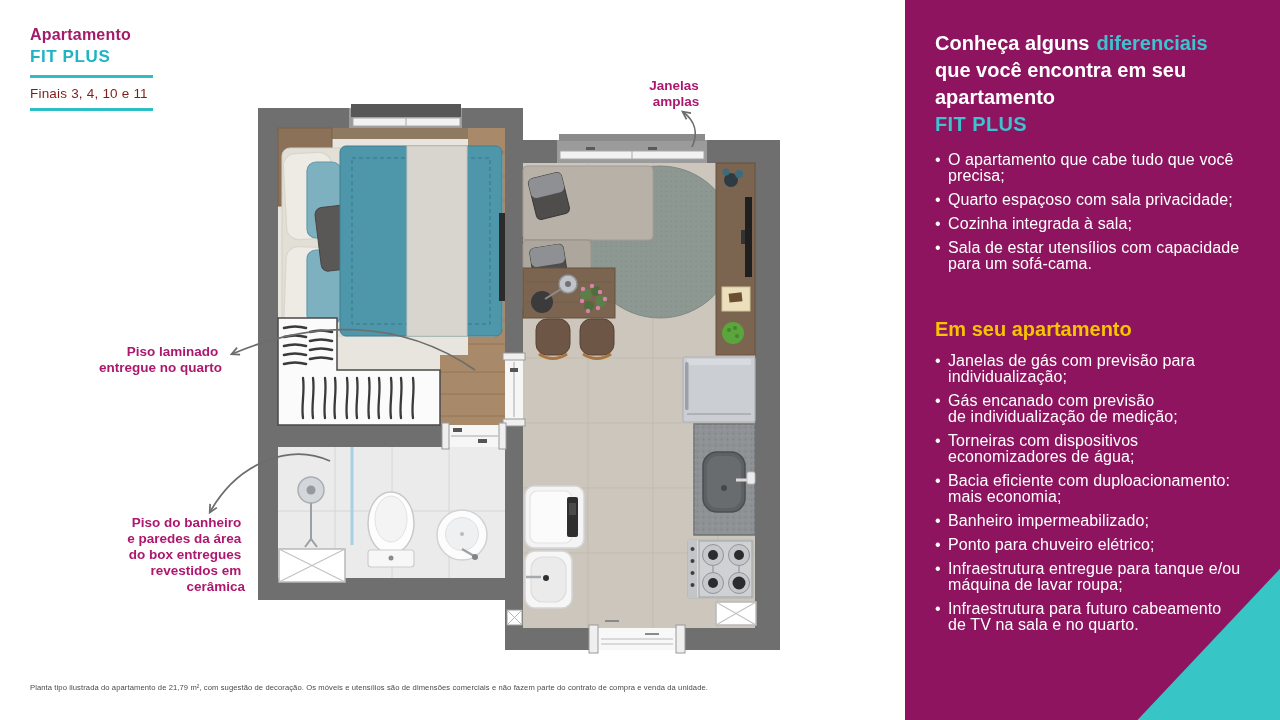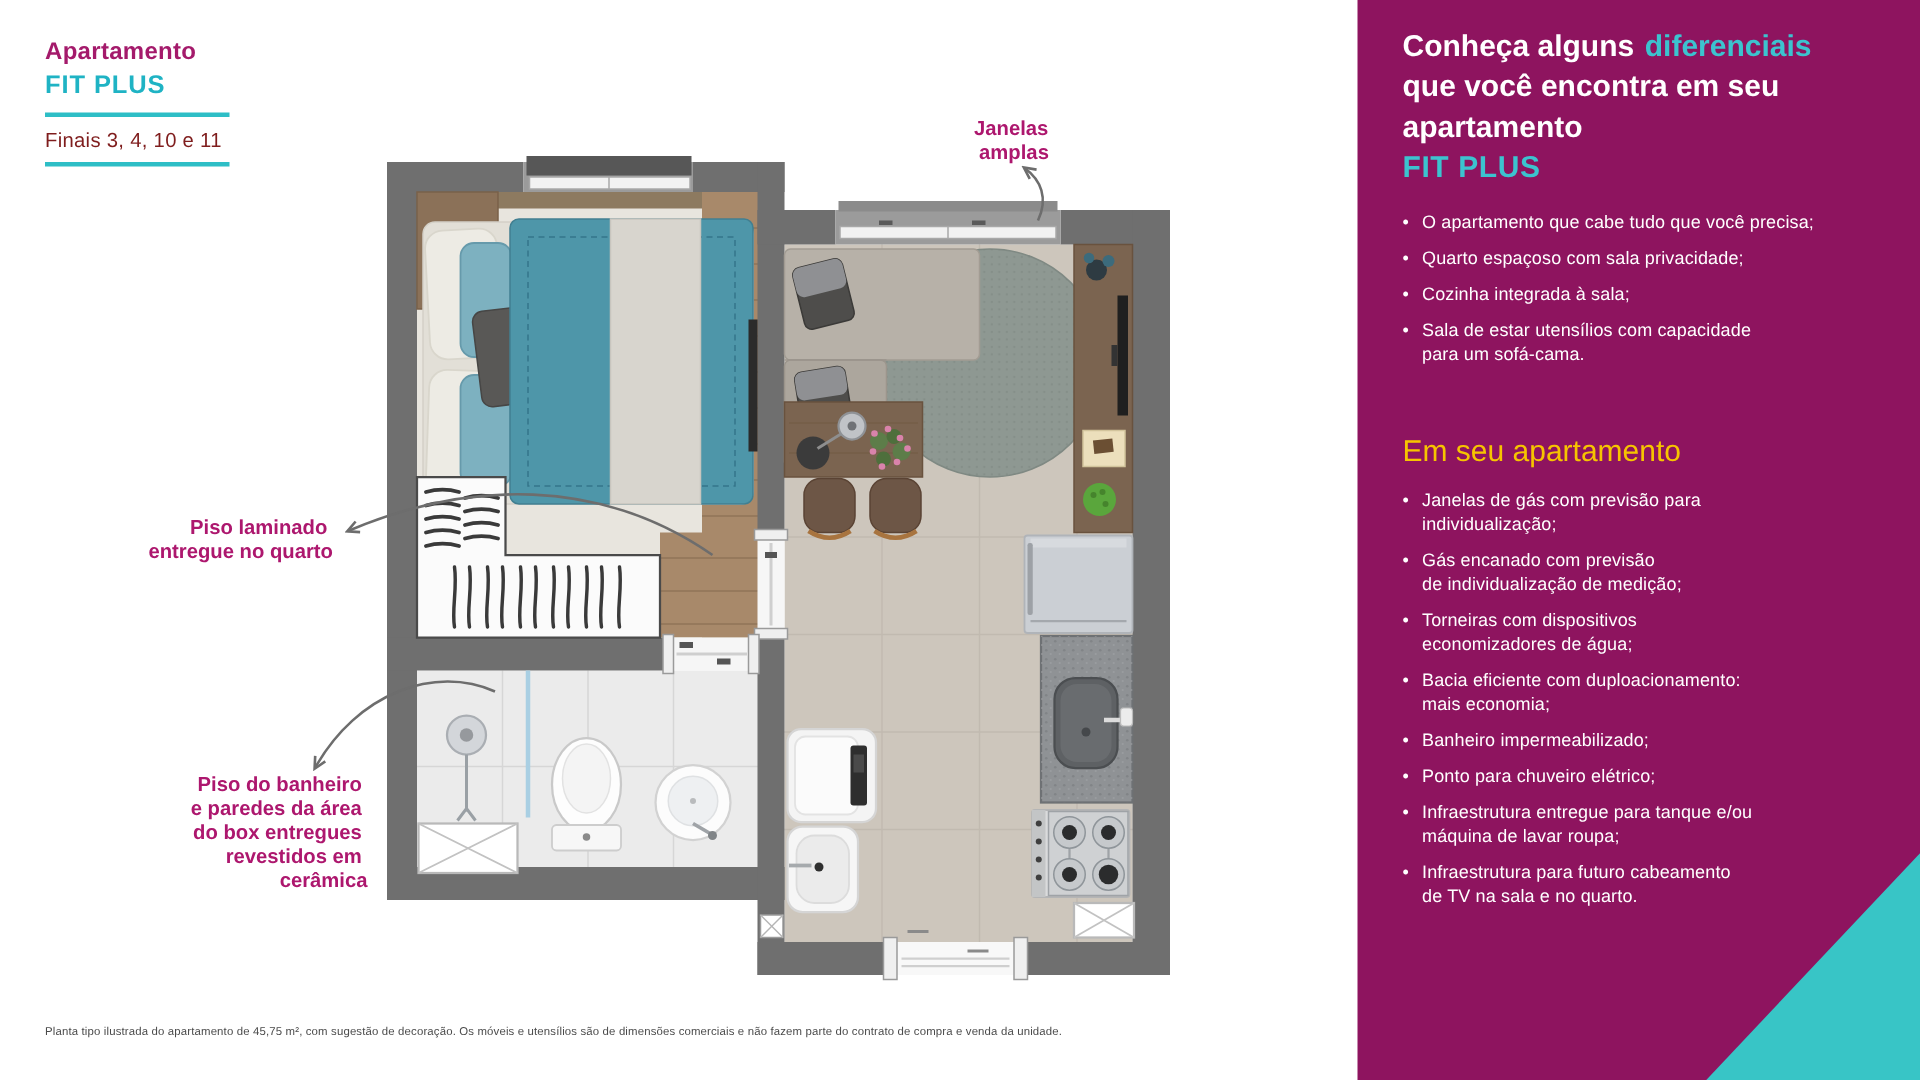--- a/index.html
+++ b/index.html
@@ -15,34 +15,34 @@
   .rule2{width:123px;height:3px;background:#2ebec6;margin-top:7px;}
 
   
   .footnote{position:absolute;left:30px;top:683px;width:860px;font-size:7.6px;color:#4a4a4a;letter-spacing:.1px;}
 
   
   .plan-svg{position:absolute;left:0;top:0;}
 
   
   .panel{position:absolute;left:905px;top:0;width:375px;height:720px;background:#8e145f;
-         box-sizing:border-box;padding:18px 16px 0 30px;color:#fff;overflow:hidden;}
+         box-sizing:border-box;padding:30px 16px 0 30px;color:#fff;overflow:hidden;}
   .corner{position:absolute;right:0;bottom:0;width:375px;height:720px;pointer-events:none;
           background:#38c5c6;clip-path:polygon(100% 79%,100% 100%,62% 100%);}
   .p-title{font-size:20px;line-height:27px;font-weight:700;position:relative;z-index:1;}
   .p-title .w1{margin-right:7px;}
   .teal{color:#3cc3cf;}
   .yellow{color:#f6c400;}
   .p-title .t4{letter-spacing:.4px;}
   ul.blist{list-style:none;margin:0;padding:0;position:relative;z-index:1;}
-  ul.blist li{position:relative;padding-left:13px;font-size:12px;line-height:16px;
+  ul.blist li{position:relative;padding-left:13px;font-size:16px;line-height:16px;
               margin-bottom:8px;white-space:pre-line;letter-spacing:.1px;}
   ul.blist li::before{content:"\2022";position:absolute;left:0;top:0;}
   .features{margin-top:14px !important;}
-  .section-title{font-size:20px;font-weight:400;margin:46px 0 12px 0;position:relative;z-index:1;}
+  .section-title{font-size:20px;font-weight:700;margin:46px 0 12px 0;position:relative;z-index:1;}
 
   
   .anno{font-family:"Liberation Sans",sans-serif;font-size:13.5px;font-weight:700;fill:#ad176e;}
 </style>
 </head>
 <body>
 
 <div class="stage">
 
   <div class="brand">
@@ -402,21 +402,21 @@
         <tspan x="245" y="527">Piso do banheiro</tspan>
         <tspan x="245" y="543">e paredes da área</tspan>
         <tspan x="245" y="559">do box entregues</tspan>
         <tspan x="245" y="575">revestidos em</tspan>
         <tspan x="245" y="591">cerâmica</tspan>
       </text>
       <path d="M 330,461 C 290,443 238,462 210,512" fill="none" stroke="#6d6d6d" stroke-width="1.7" marker-end="url(#ah)"></path>
     </g>
   </svg>
 
-  <div class="footnote">Planta tipo ilustrada do apartamento de 45,75 m², com sugestão de decoração. Os móveis e utensílios são de dimensões comerciais e não fazem parte do contrato de compra e venda da unidade.</div>
+  <div class="footnote">Planta tipo ilustrada do apartamento de 21,79 m², com sugestão de decoração. Os móveis e utensílios são de dimensões comerciais e não fazem parte do contrato de compra e venda da unidade.</div>
 
   <aside class="panel">
     <div class="p-title">
       <div><span class="w1">Conheça alguns</span><span class="teal">diferenciais</span></div>
       <div>que você encontra em seu</div>
       <div>apartamento</div>
       <div class="teal t4">FIT PLUS</div>
     </div>
 
     <ul class="blist features">

